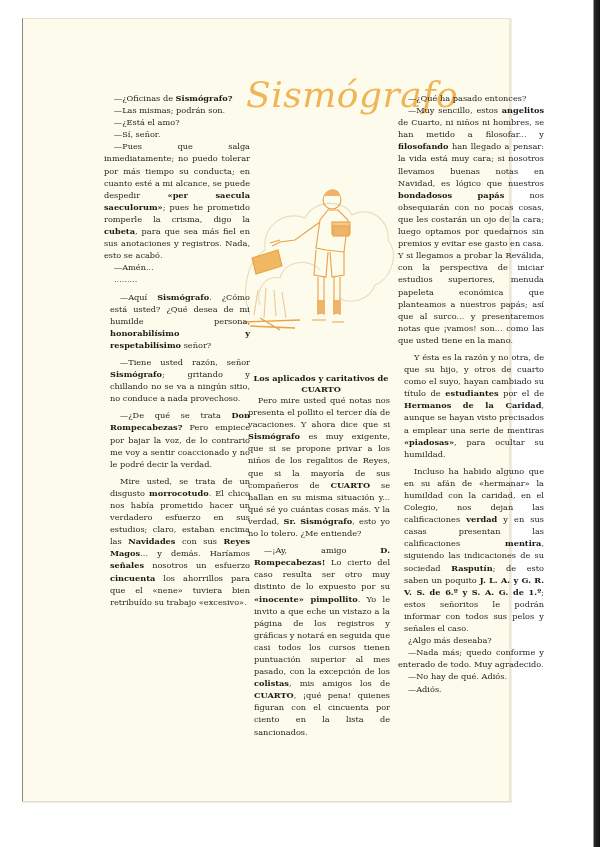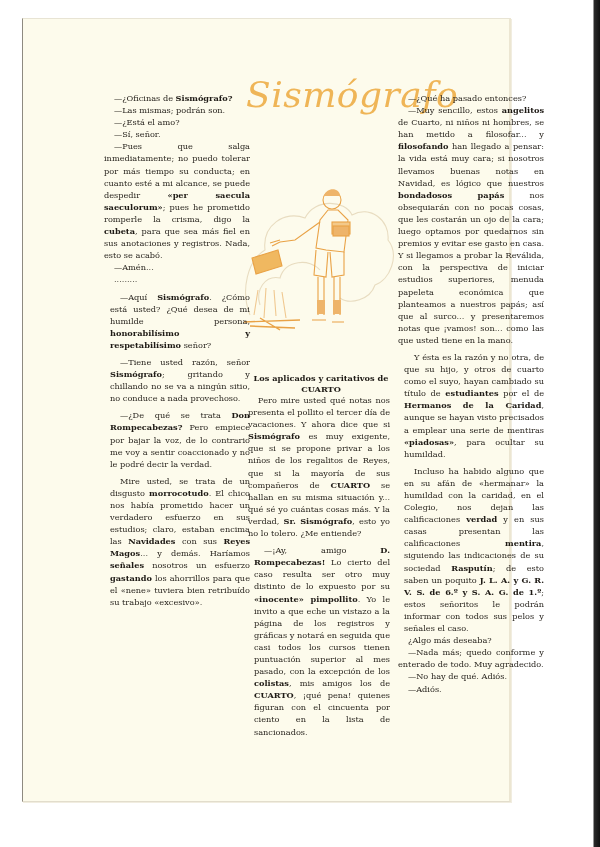--- a/index.html
+++ b/index.html
@@ -82,21 +82,21 @@
     <p class="ind">—¿Oficinas de <b>Sismógrafo?</b></p>
     <p class="ind">—Las mismas; podrán son.</p>
     <p class="ind">—¿Está el amo?</p>
     <p class="ind">—Sí, señor.</p>
     <p class="ind">—Pues que salga inmediatamente; no puedo tolerar por más tiempo su conducta; en cuanto esté a mi alcance, se puede despedir <b>«per saecula saeculorum»</b>; pues he prometido romperle la crisma, digo la <b>cubeta</b>, para que sea más fiel en sus anotaciones y registros. Nada, esto se acabó.</p>
     <p class="ind">—Amén...</p>
     <p class="ind">.........</p>
     <p class="ind gap">—Aquí <b>Sismógrafo</b>. ¿Cómo está usted? ¿Qué desea de mi humilde persona, <b>honorabilísimo y respetabilísimo</b> señor?</p>
     <p class="ind gap">—Tiene usted razón, señor <b>Sismógrafo</b>; gritando y chillando no se va a ningún sitio, no conduce a nada provechoso.</p>
     <p class="ind gap">—¿De qué se trata <b>Don Rompecabezas?</b> Pero empiece por bajar la voz, de lo contrario me voy a sentir coaccionado y no le podré decir la verdad.</p>
-    <p class="ind gap">Mire usted, se trata de un disgusto <b>morrocotudo</b>. El chico nos había prometido hacer un verdadero esfuerzo en sus estudios; claro, estaban encima las <b>Navidades</b> con sus <b>Reyes Magos</b>... y demás. Haríamos <b>señales</b> nosotros un esfuerzo <b>gastando</b> los ahorrillos para que el «nene» tuviera bien retribuído su trabajo «excesivo».</p>
+    <p class="ind gap">Mire usted, se trata de un disgusto <b>morrocotudo</b>. El chico nos había prometido hacer un verdadero esfuerzo en sus estudios; claro, estaban encima las <b>Navidades</b> con sus <b>Reyes Magos</b>... y demás. Haríamos <b>señales</b> nosotros un esfuerzo <b>cincuenta</b> los ahorrillos para que el «nene» tuviera bien retribuído su trabajo «excesivo».</p>
   </div>
 <div class="col" id="col-mid">
     <p class="ind">Pero mire usted qué notas nos presenta el pollito el tercer día de vacaciones. Y ahora dice que si <b>Sismógrafo</b> es muy exigente, que si se propone privar a los niños de los regalitos de Reyes, que si la mayoría de sus compañeros de <b>CUARTO</b> se hallan en su misma situación y... qué sé yo cuántas cosas más. Y la verdad, <b>Sr. Sismógrafo</b>, esto yo no lo tolero. ¿Me entiende?</p>
     <p class="ind gap">—¡Ay, amigo <b>D. Rompecabezas!</b> Lo cierto del caso resulta ser otro muy distinto de lo expuesto por su <b>«inocente» pimpollito</b>. Yo le invito a que eche un vistazo a la página de los registros y gráficas y notará en seguida que casi todos los cursos tienen puntuación superior al mes pasado, con la excepción de los <b>colistas</b>, mis amigos los de <b>CUARTO</b>, ¡qué pena! quienes figuran con el cincuenta por ciento en la lista de sancionados.</p>
   </div>
 <div class="col" id="col-right">
     <p class="ind">—¿Qué ha pasado entonces?</p>
     <p class="ind">—Muy sencillo, estos <b>angelitos</b> de Cuarto, ni niños ni hombres, se han metido a filosofar... y <b>filosofando</b> han llegado a pensar: la vida está muy cara; si nosotros llevamos buenas notas en Navidad, es lógico que nuestros <b>bondadosos papás</b> nos obsequiarán con no pocas cosas, que les costarán un ojo de la cara; luego optamos por quedarnos sin premios y evitar ese gasto en casa. Y si llegamos a probar la Reválida, con la perspectiva de iniciar estudios superiores, menuda papeleta económica que planteamos a nuestros papás; así que al surco... y presentaremos notas que ¡vamos! son... como las que usted tiene en la mano.</p>
     <p class="ind gap">Y ésta es la razón y no otra, de que su hijo, y otros de cuarto como el suyo, hayan cambiado su título de <b>estudiantes</b> por el de <b>Hermanos de la Caridad</b>, aunque se hayan visto precisados a emplear una serie de mentiras <b>«piadosas»</b>, para ocultar su humildad.</p>
     <p class="ind gap">Incluso ha habido alguno que en su afán de «hermanar» la humildad con la caridad, en el Colegio, nos dejan las calificaciones <b>verdad</b> y en sus casas presentan las calificaciones <b>mentira</b>, siguiendo las indicaciones de su sociedad <b>Rasputín</b>; de esto saben un poquito <b>J. L. A. y G. R. V. S. de 6.º y S. A. G. de 1.º</b>; estos señoritos le podrán informar con todos sus pelos y señales el caso.</p>

